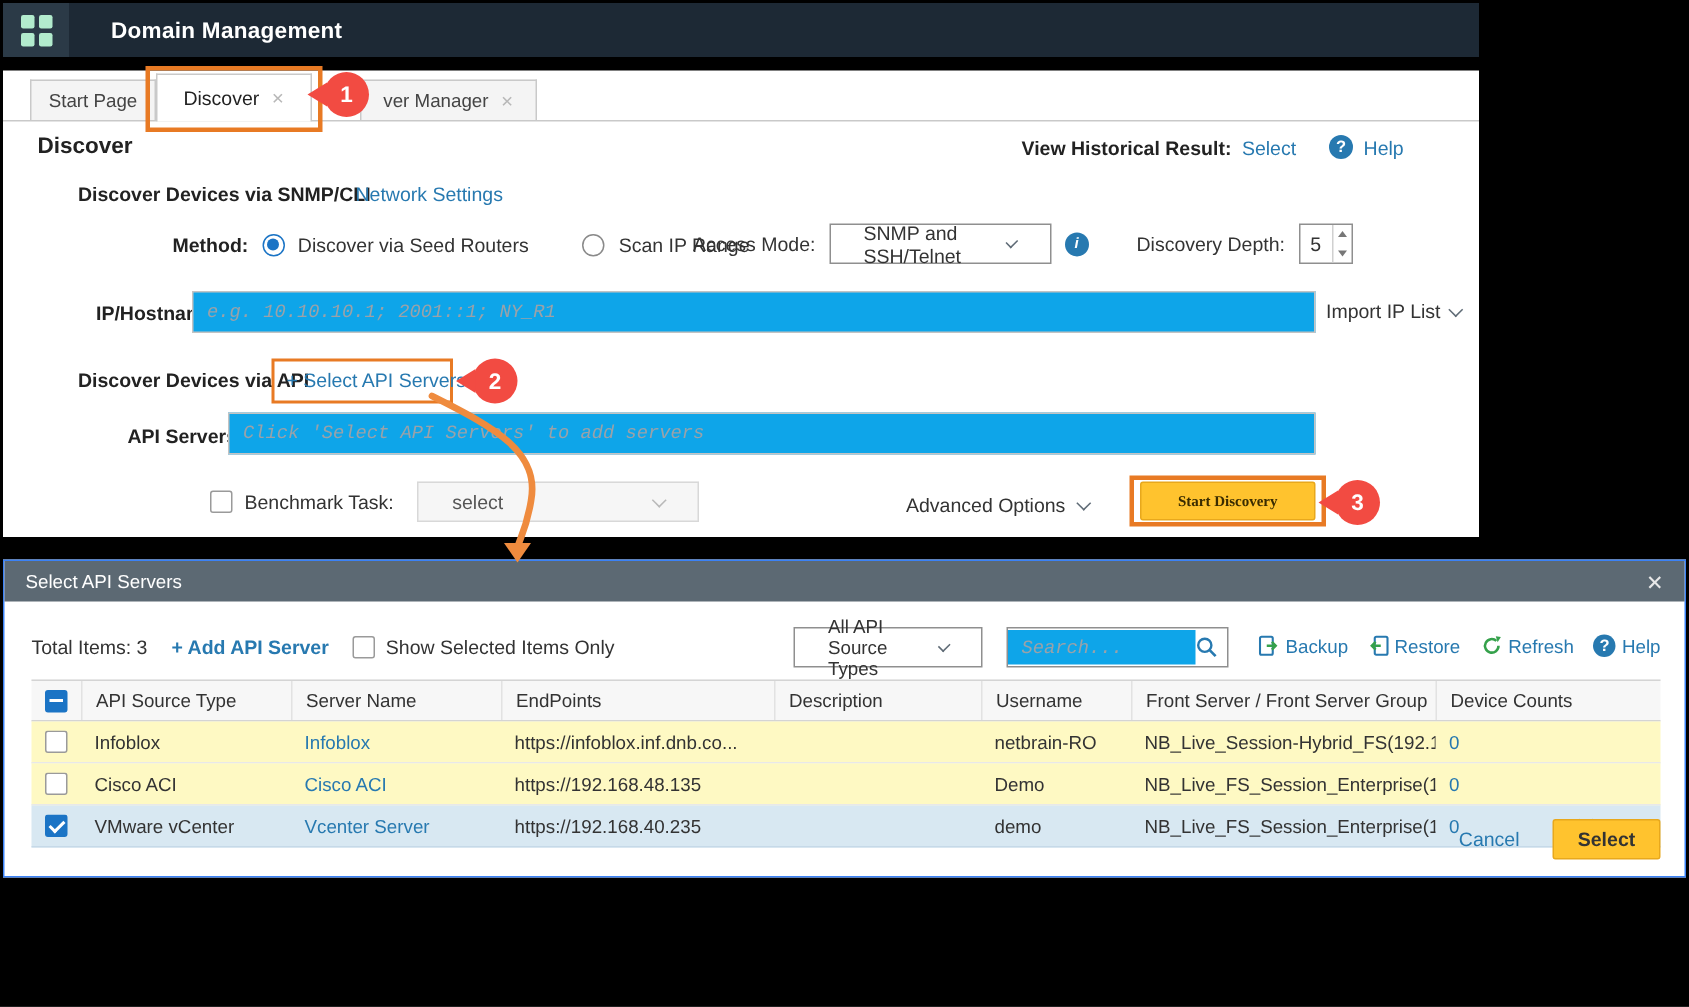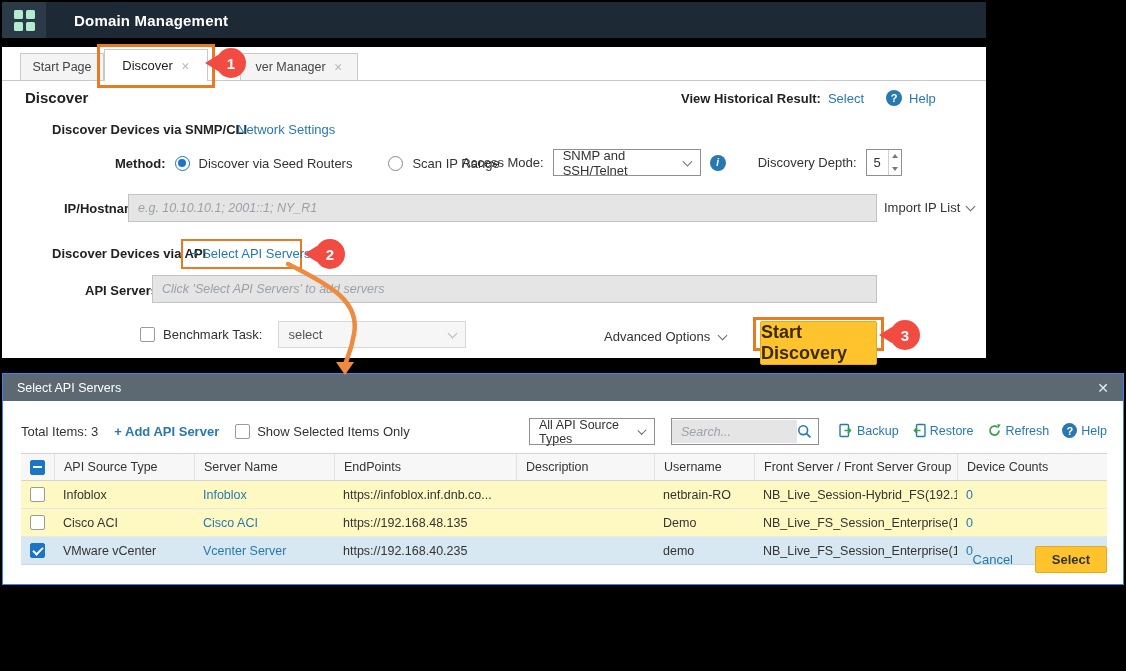--- a/index.html
+++ b/index.html
@@ -23,22 +23,22 @@
   .tab.active { top:49px; height:32px; background:#fff; color:#222; z-index:3; font-size:13px; }
   .xchar::after { content:"✕"; }
   .tabx { color:#b8b8b8; font-size:10.5px; }
   .dlgx { color:#e8e8e8; font-size:14px; cursor:default; }
 
   
   .link { color:#2779b0; cursor:pointer; }
   .blabel { font-weight:bold; color:#222; }
   .chev { display:inline-block; width:7px; height:7px; border-right:1.6px solid #5f6b76; border-bottom:1.6px solid #5f6b76; transform:rotate(45deg); margin-top:-3px; }
   .chev.lite { border-color:#b9b9b9; }
-  .fsel { border:1px solid #8f8f8f; background:#fff; display:flex; align-items:center; justify-content:space-between; padding:0 9px; color:#333; }
-  input.txt { border:1px solid #c3c3c3; background:#e5e5e5; padding:0 9px; font-family:Liberation Sans, sans-serif; font-size:12.5px; color:#333; outline:none; }
+  .fsel { border:1px solid #8f8f8f; background:#fff; display:flex; align-items:center; justify-content:space-between; padding:0 22px; color:#333; }
+  input.txt { border:1px solid #c3c3c3; background:#0ea5e9; padding:0 9px; font-family:Liberation Mono, monospace; font-size:12.5px; color:#333; outline:none; }
   input.txt::placeholder { font-style:italic; color:#9aa2a9; }
   .radio { width:15px; height:15px; border-radius:50%; border:1px solid #8a8a8a; background:#fff; display:inline-block; position:relative; }
   .radio.on { border-color:#1b74c5; }
   .radio.on::after { content:""; position:absolute; inset:2.5px; border-radius:50%; background:#1b74c5; }
   .cb { width:15px; height:15px; border:1px solid #9a9a9a; border-radius:2px; background:#fff; display:flex; align-items:center; justify-content:center; }
   .cb.ind { background:#1b74c5; border-color:#1b74c5; }
   .cb.ind::after { content:""; width:9px; height:2px; background:#fff; }
   .cb.on { background:#1b74c5; border-color:#1b74c5; }
   .cb.on::after { content:""; width:8px; height:4px; border-left:2px solid #fff; border-bottom:2px solid #fff; transform:rotate(-45deg); margin-top:-2px; }
   .qicon { width:16px; height:16px; border-radius:50%; background:#2779b0; color:#fff; font-size:11px; font-weight:bold; display:inline-flex; align-items:center; justify-content:center; }
@@ -170,21 +170,21 @@
     <div class="fsel" style="width:188px;height:27px;margin-left:8px;background:#f6f6f6;border-color:#d8d8d8;color:#555;">
       <span>select</span>
       <span class="chev lite"></span>
     </div>
   </div>
 
   <div class="abs row" style="left:604px;top:329px;gap:9px;z-index:2;">
     <span>Advanced Options</span>
     <span class="chev"></span>
   </div>
-  <div class="abs gold" style="left:760px;top:321px;width:117px;height:44px;font-size:18px;z-index:6;">Start Discovery</div>
+  <div class="abs gold" style="left:760px;top:321px;width:117px;height:26px;font-size:10px;z-index:6;font-family:Liberation Serif, serif;">Start Discovery</div>
 
   <div class="abs obox" style="left:97px;top:44px;width:118px;height:44px;"></div>
   <div class="abs obox" style="left:181px;top:239px;width:121px;height:30px;border-width:2.5px;"></div>
   <div class="abs obox" style="left:753px;top:317px;width:131px;height:34px;"></div>
 
   <div class="abs badge" style="left:216px;top:48px;">1</div>
   <div class="abs badge" style="left:315px;top:239px;">2</div>
   <div class="abs badge" style="left:890px;top:320px;">3</div>
 
   <svg class="abs" style="left:0;top:0;z-index:7;pointer-events:none;" width="1126" height="671">

